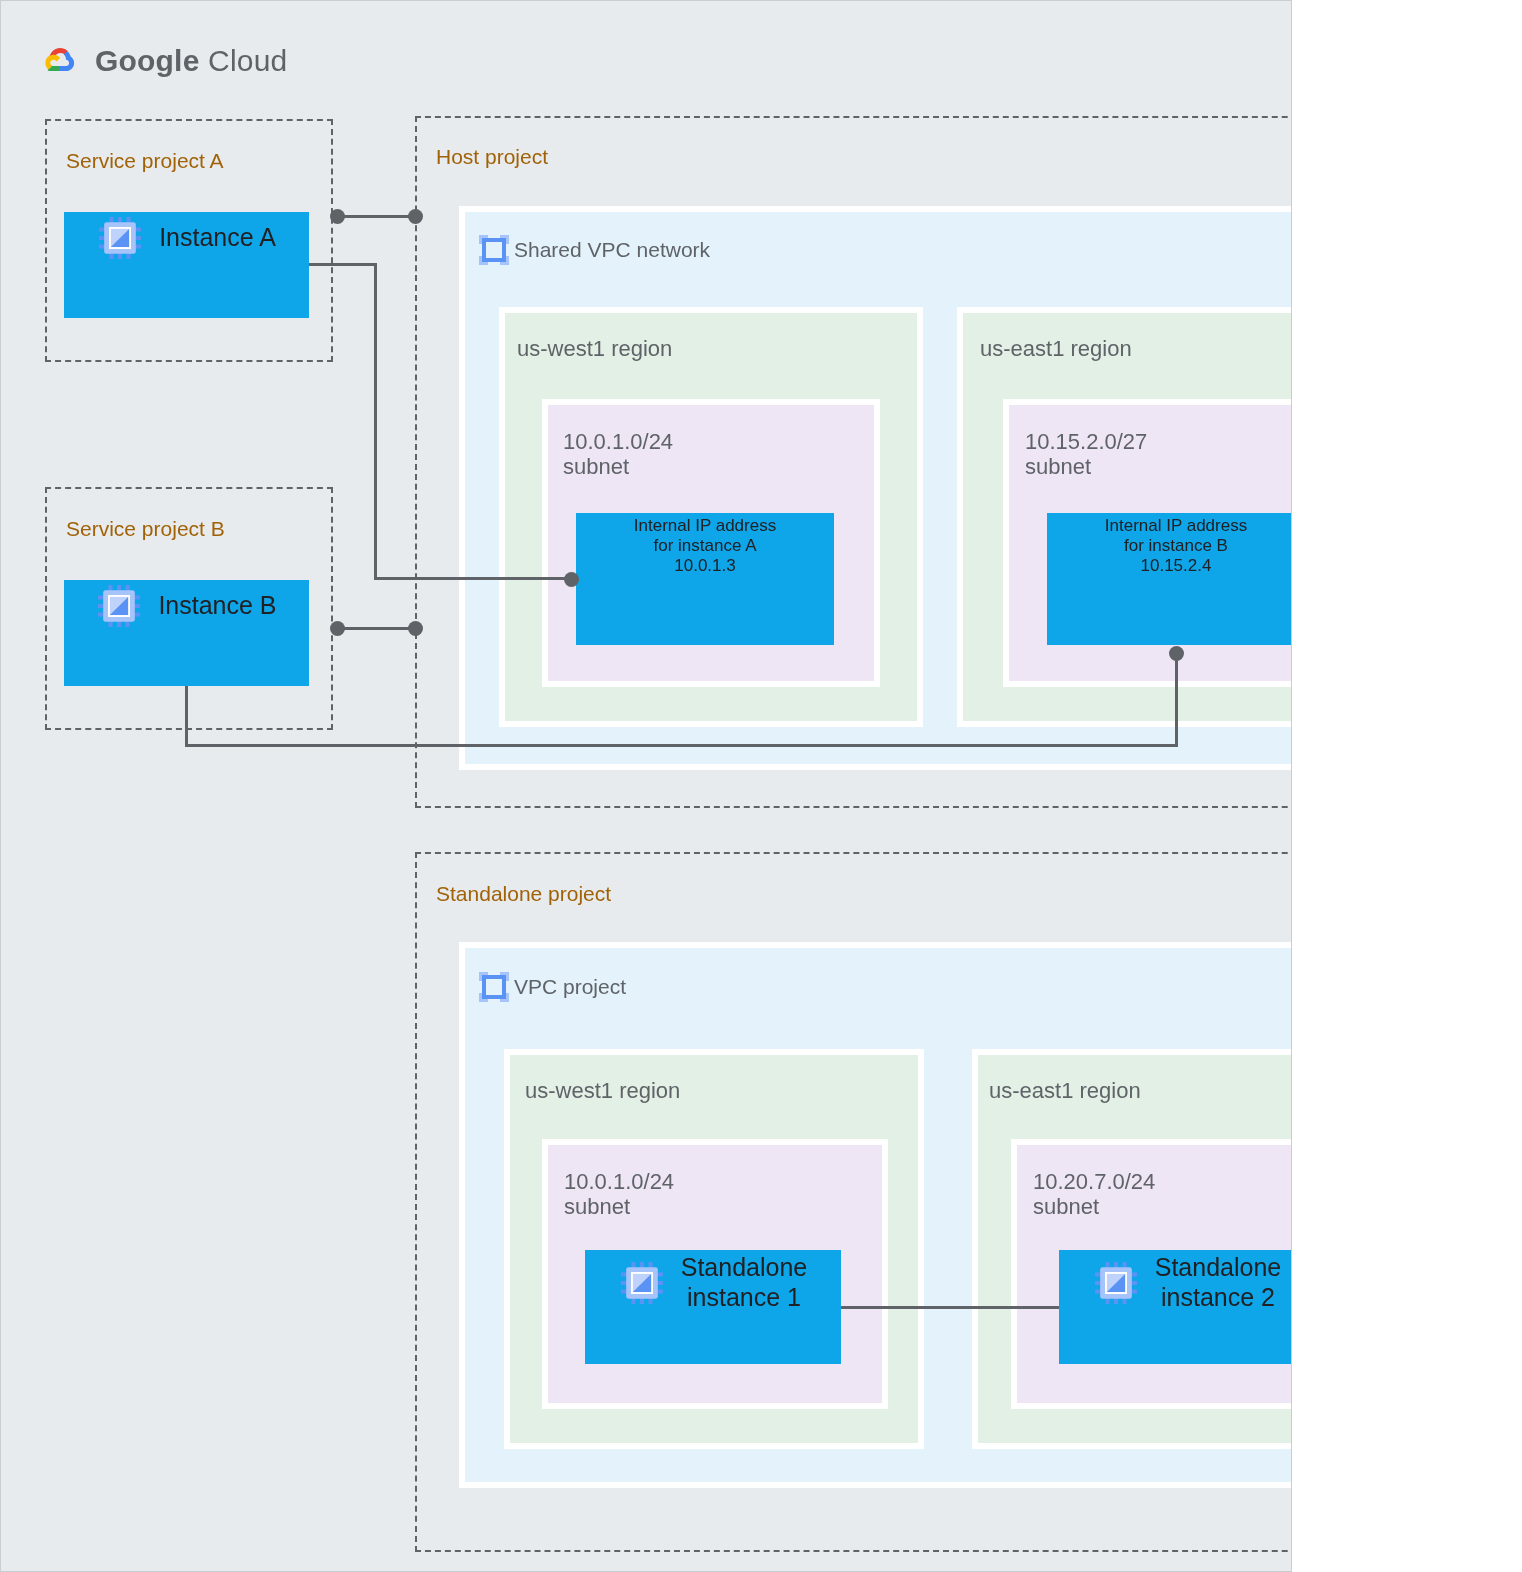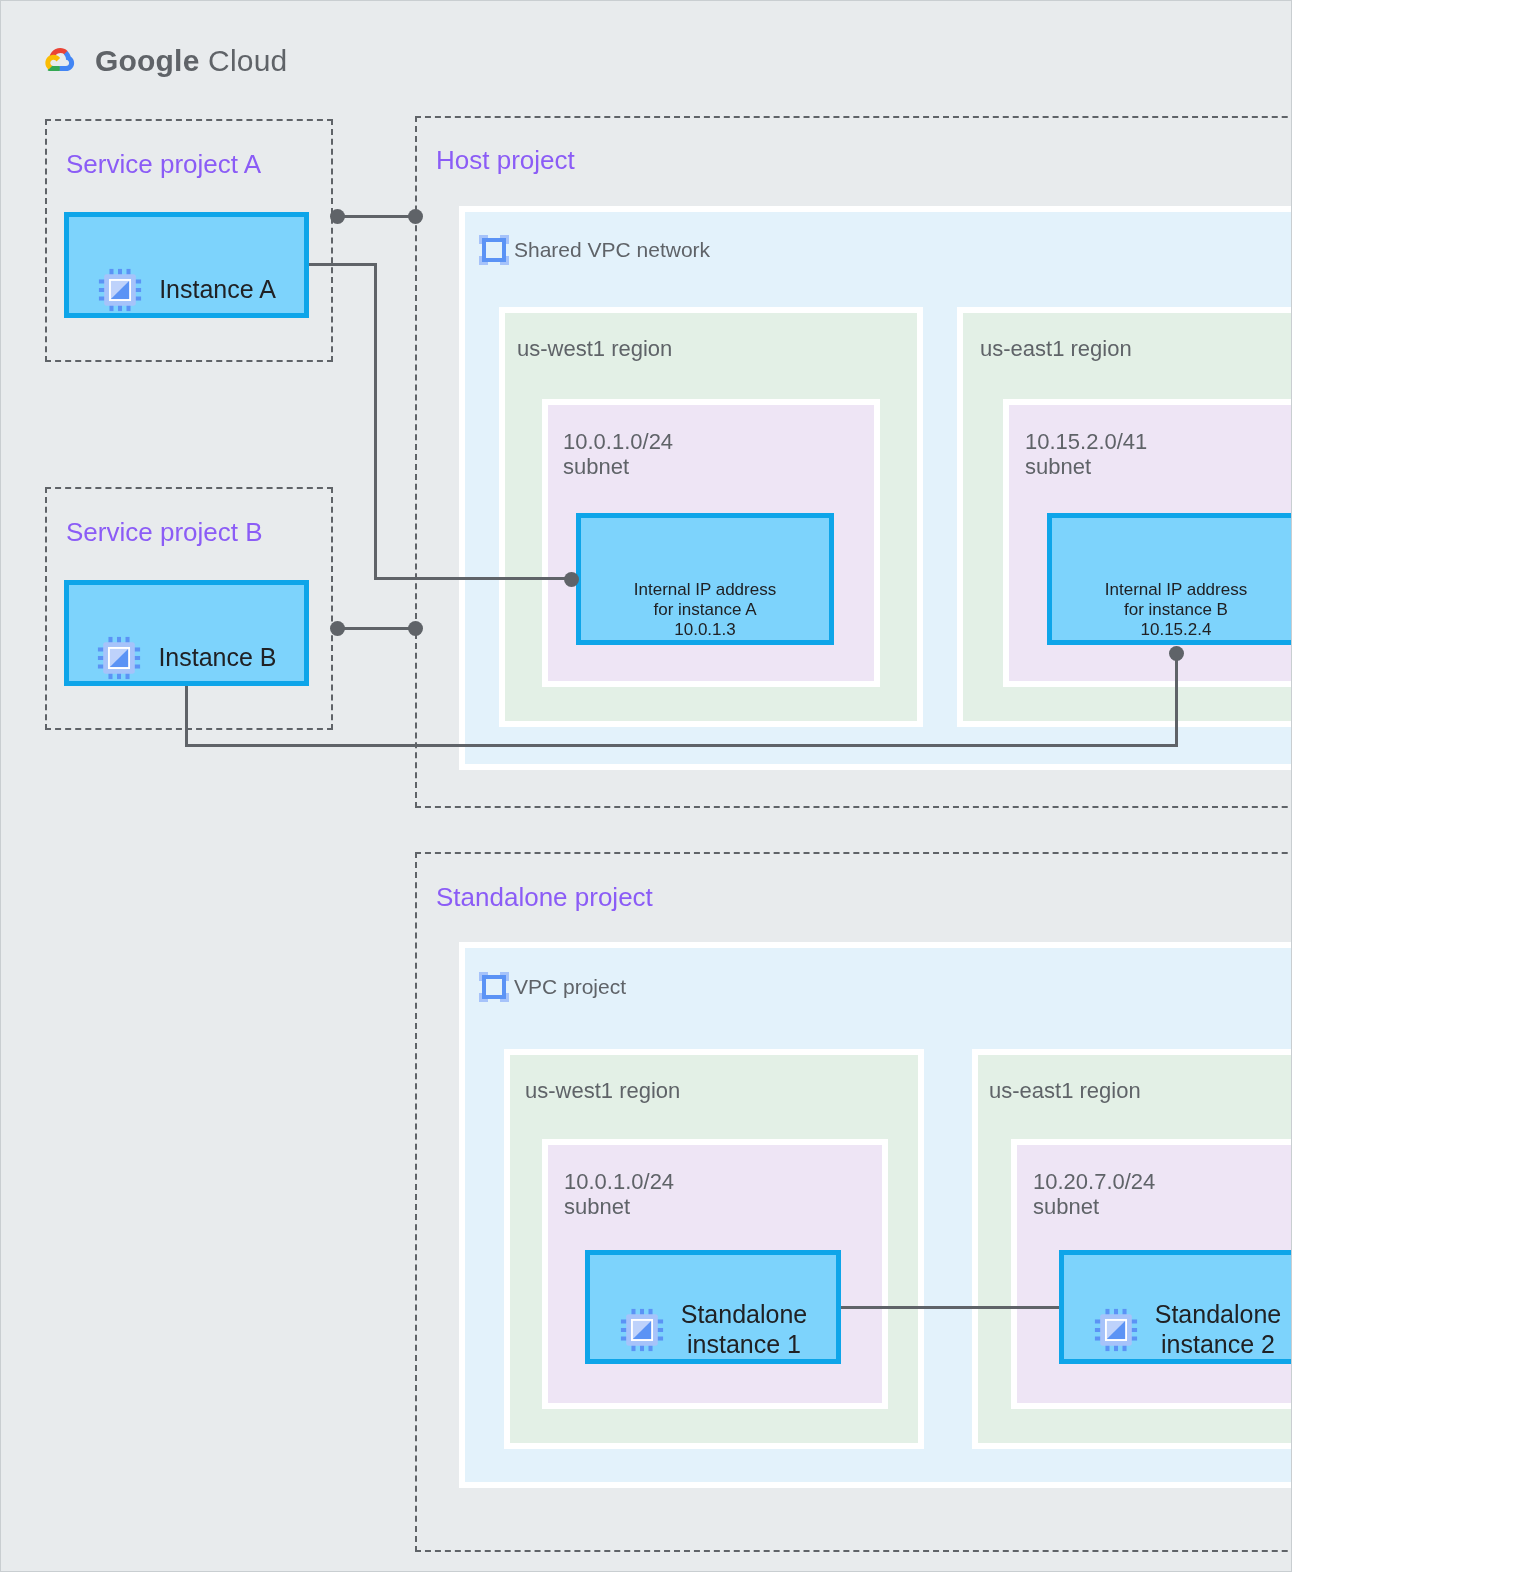--- a/index.html
+++ b/index.html
@@ -40,22 +40,22 @@
 
   
   .dashed-box {
     position: absolute;
     border: 2px dashed #5f6368;
     box-sizing: border-box;
     background: transparent;
   }
   .project-label {
     position: absolute;
-    font-size: 26px;
-    color: #8b5cf6;
+    font-size: 21px;
+    color: #a16207;
     white-space: nowrap;
   }
 
   
   .vpc-box {
     position: absolute;
     background: #e3f2fb;
     border: 6px solid #ffffff;
     box-sizing: border-box;
   }
@@ -75,25 +75,25 @@
     position: absolute;
     font-size: 22px;
     color: #5f6368;
     line-height: 1.12;
     white-space: pre-line;
   }
 
   
   .card {
     position: absolute;
-    background: #7dd3fc;
-    border: 5px solid #0ea5e9;
+    background: #0ea5e9;
+    border: 3px solid #0ea5e9;
     box-sizing: border-box;
     display: flex;
-    align-items: flex-end;
+    align-items: flex-start;
     justify-content: center;
   }
   .card-inner {
     display: flex;
     align-items: center;
     gap: 16px;
   }
   .card-text {
     font-size: 25px;
     color: #202124;
@@ -229,21 +229,21 @@
 subnet</div>
   <div class="card" style="left:575px; top:512px; width:258px; height:132px;">
     <div class="card-text small">Internal IP address
 for instance A
 10.0.1.3</div>
   </div>
 
   <div class="region-box" style="left:956px; top:306px; width:440px; height:420px;"></div>
   <div class="region-label" style="left:979px; top:336px;">us-east1 region</div>
   <div class="subnet-box" style="left:1002px; top:398px; width:342px; height:288px;"></div>
-  <div class="subnet-label" style="left:1024px; top:429px;">10.15.2.0/41
+  <div class="subnet-label" style="left:1024px; top:429px;">10.15.2.0/27
 subnet</div>
   <div class="card" style="left:1046px; top:512px; width:258px; height:132px;">
     <div class="card-text small">Internal IP address
 for instance B
 10.15.2.4</div>
   </div>
 
   <div class="dashed-box" style="left:414px; top:851px; width:1062px; height:700px;"></div>
   <div class="project-label" style="left:435px; top:881px;">Standalone project</div>
 

